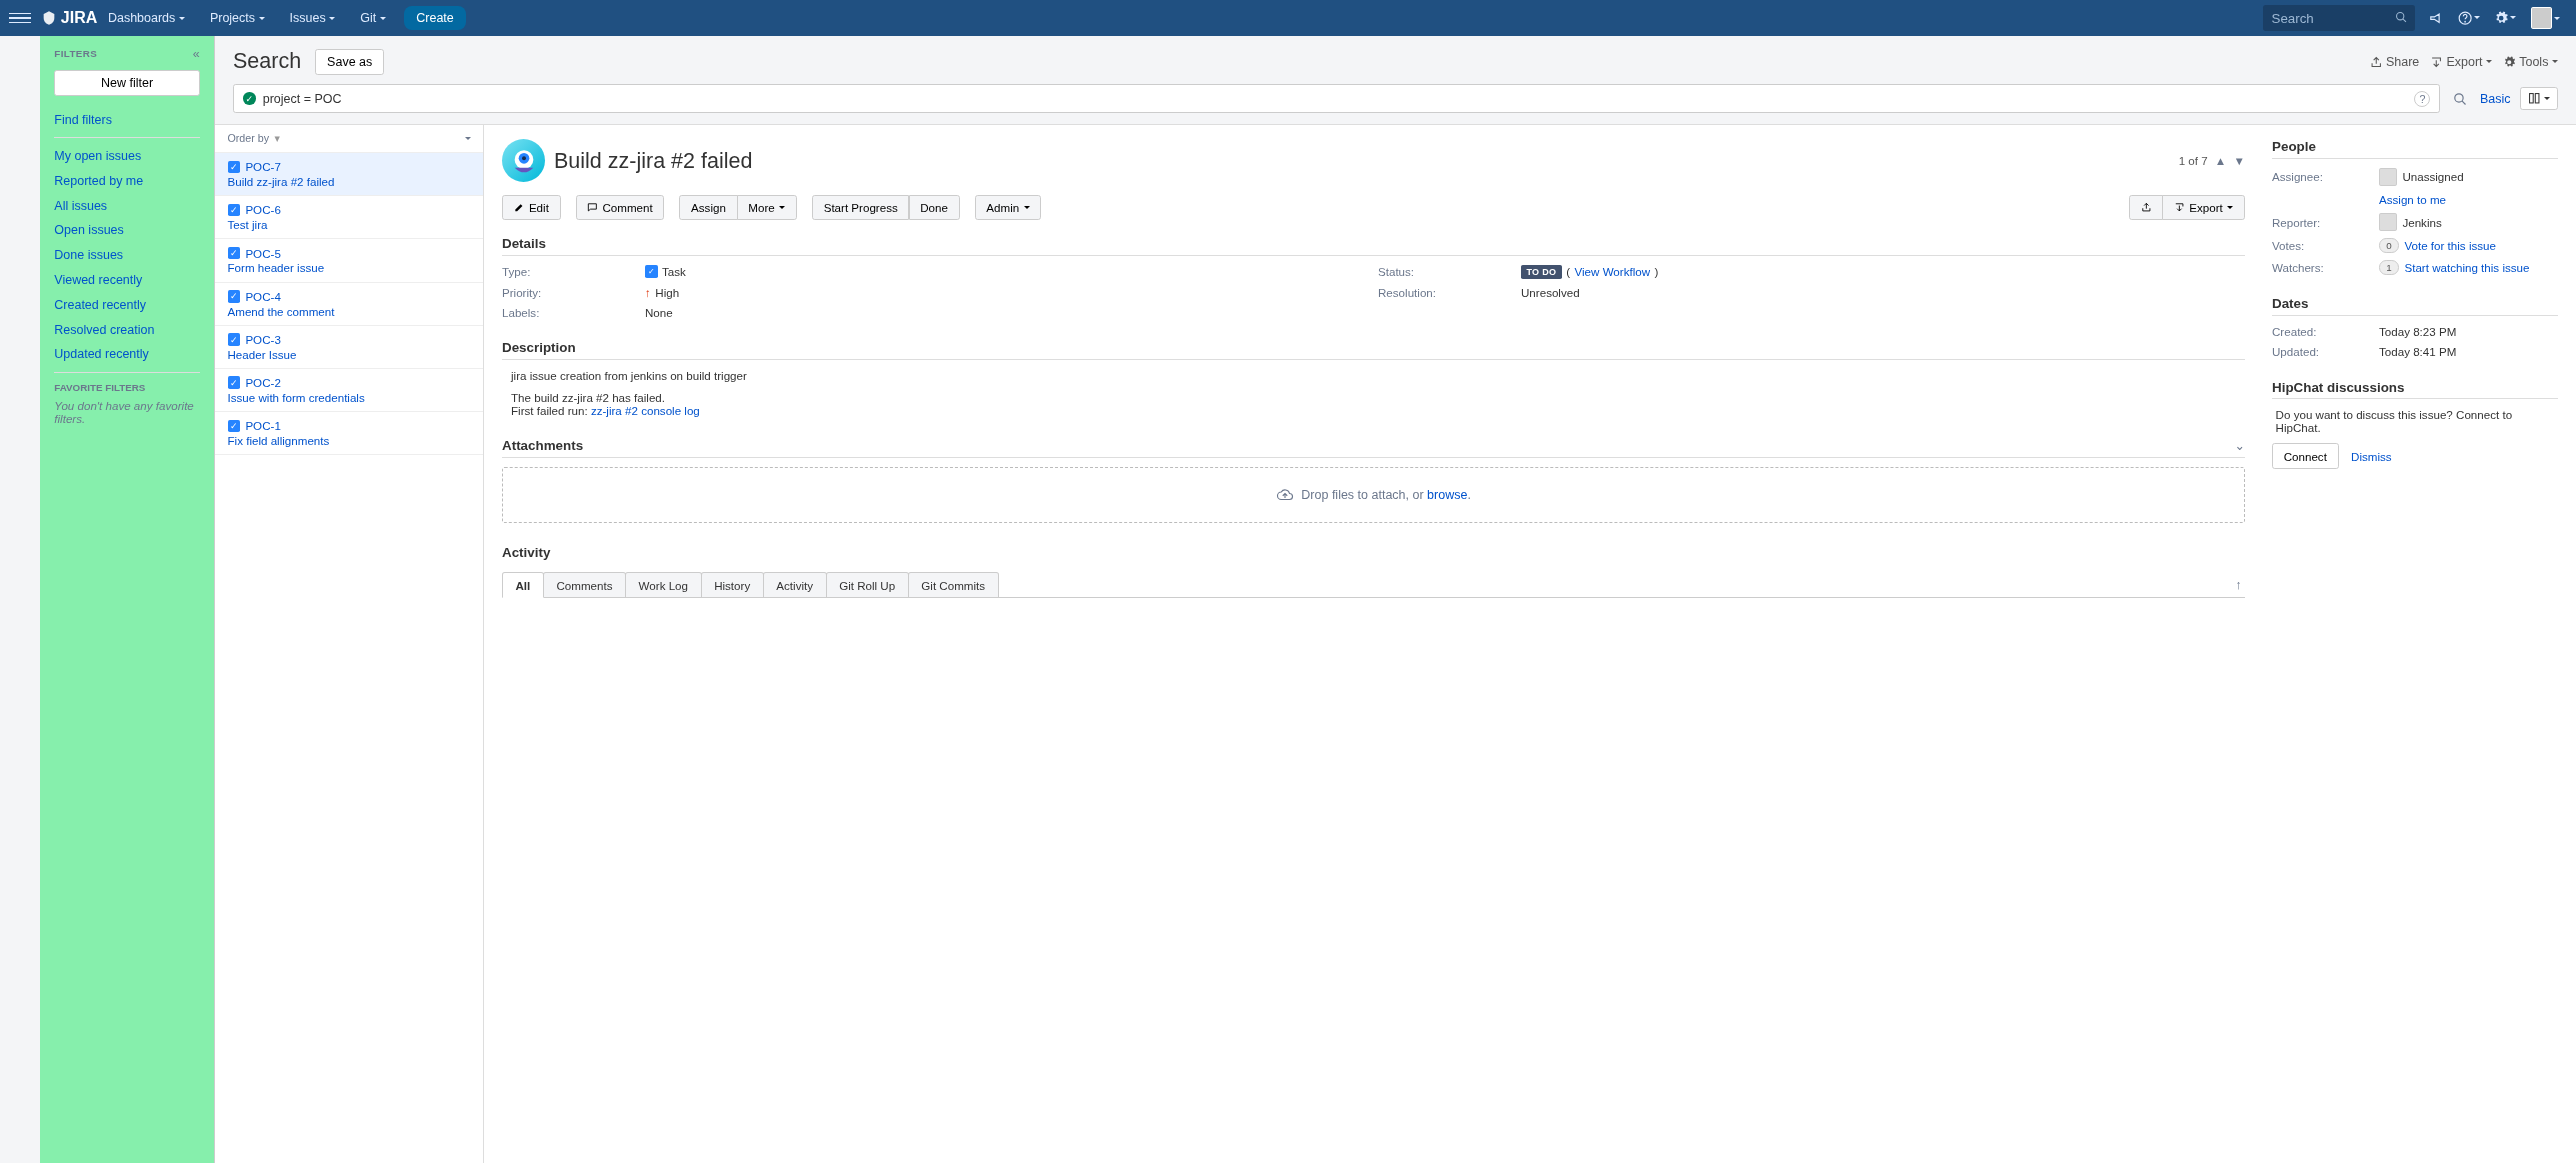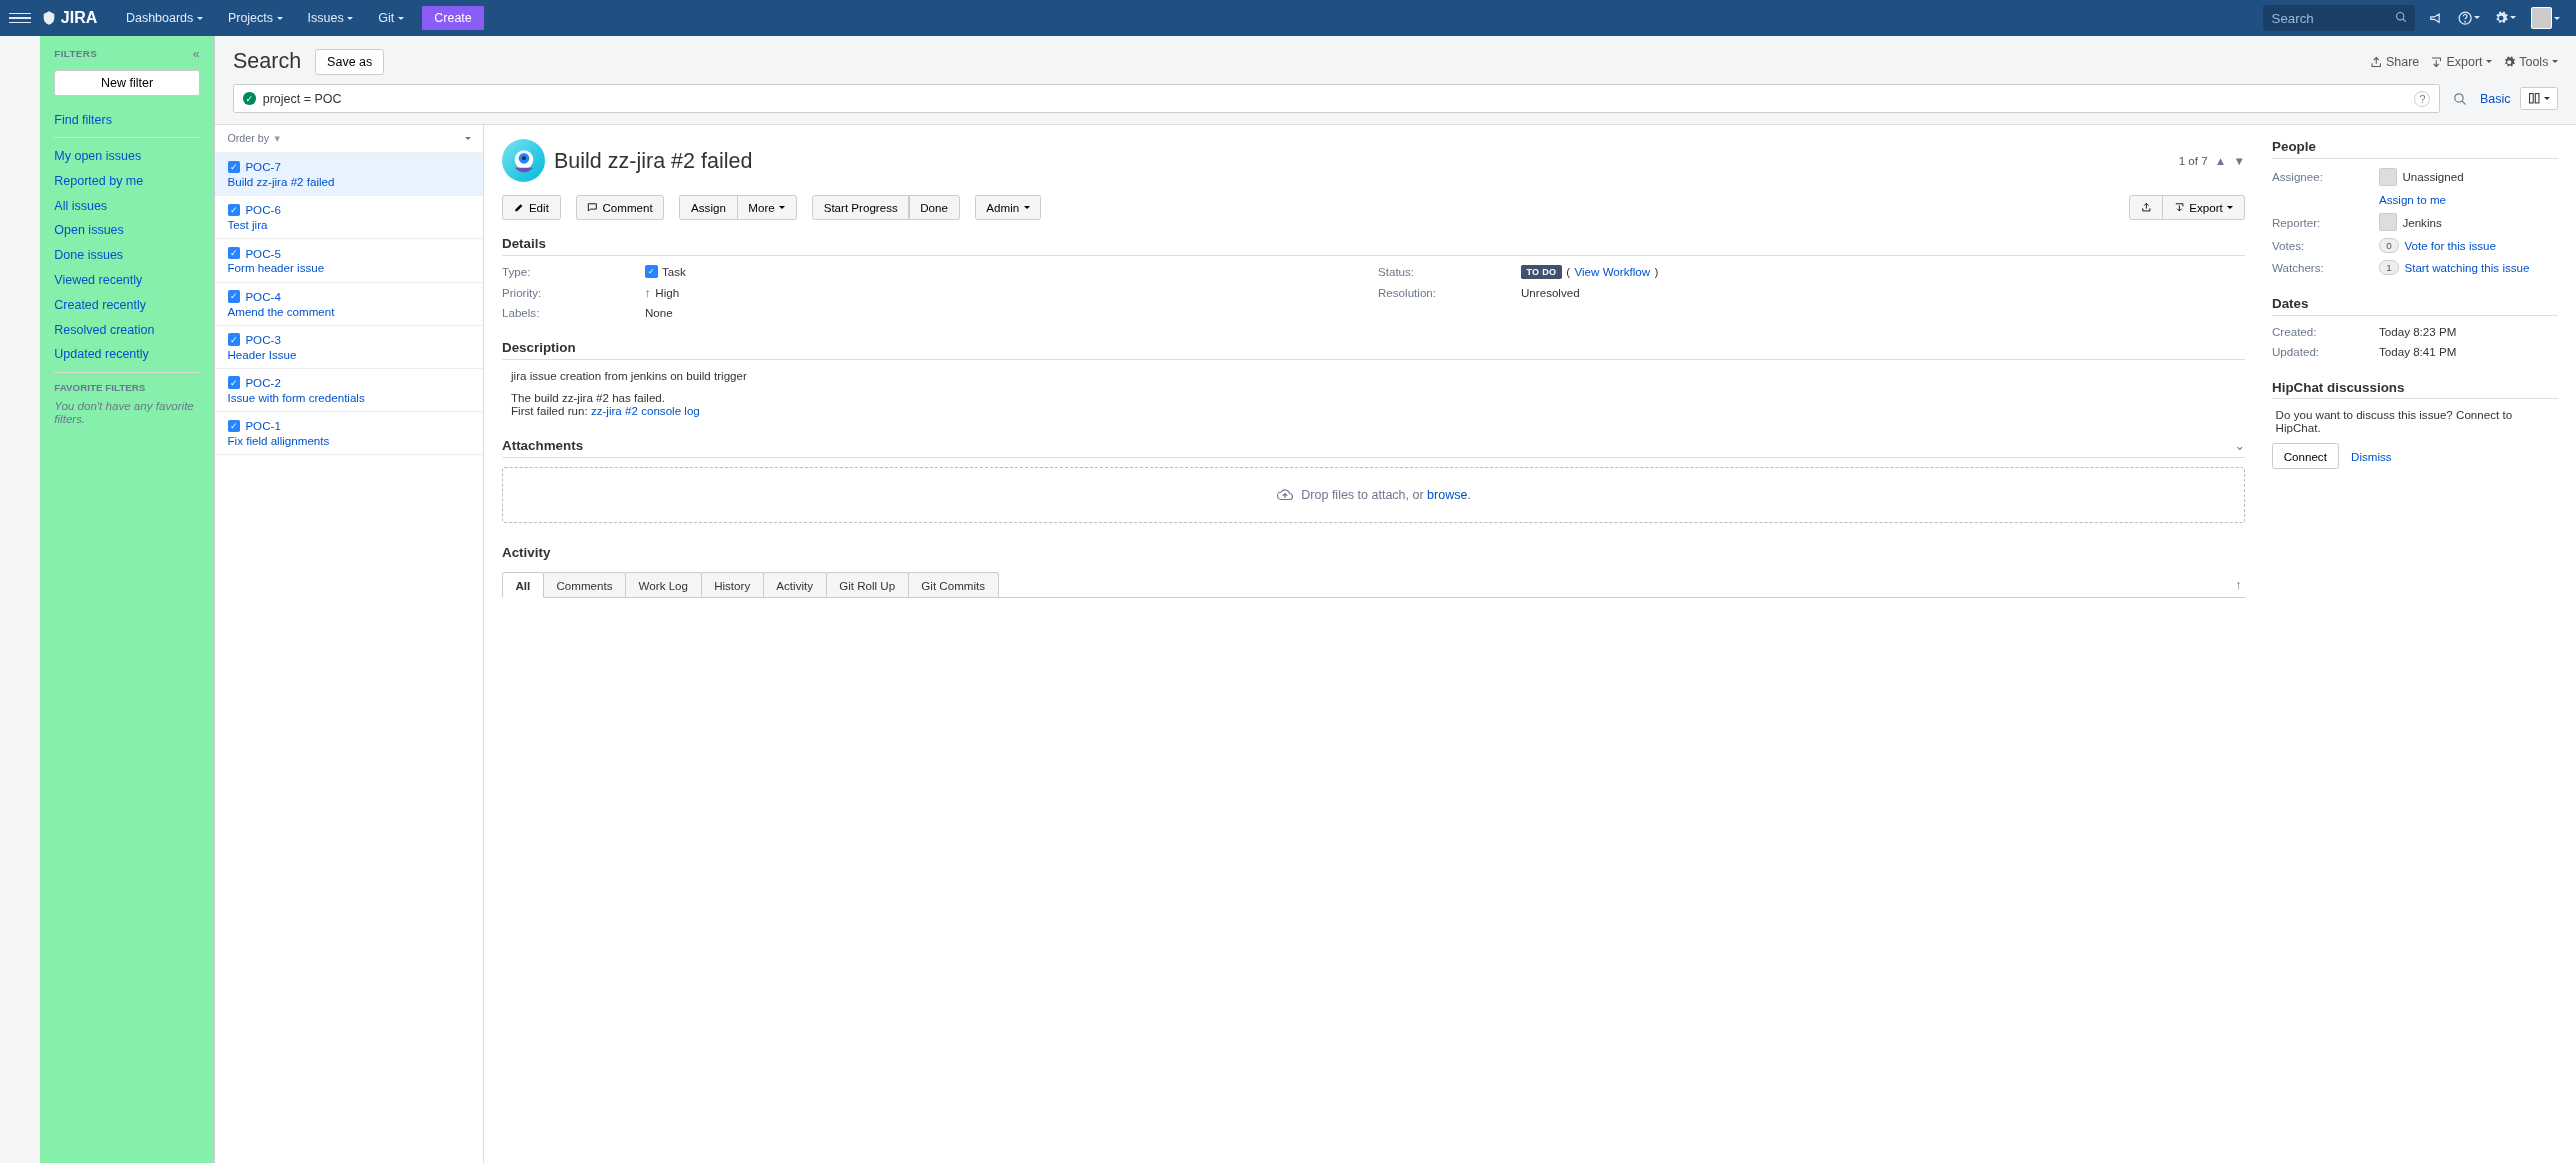--- a/index.html
+++ b/index.html
@@ -3,26 +3,26 @@
 <meta charset="utf-8">
 <style>
 * { box-sizing: border-box; margin: 0; padding: 0; }
 body { font-family: -apple-system, BlinkMacSystemFont, "Segoe UI", Arial, sans-serif; font-size: 12.5px; color: #333; background: #f4f5f7; }
 a { color: #0052cc; text-decoration: none; cursor: pointer; }
 
 
 .topnav { background: #205081; height: 36px; display: flex; align-items: center; padding: 0 9px; color: #fff; }
 .hamburger { width: 21.5px; height: 21.5px; display: flex; flex-direction: column; justify-content: center; gap: 2.7px; cursor: pointer; margin-right: 10.7px; }
 .hamburger span { height: 1.8px; background: #deebff; }
-.logo { display: flex; align-items: center; font-weight: bold; font-size: 16px; margin-right: 18px; color: #fff; }
+.logo { display: flex; align-items: center; font-weight: bold; font-size: 16px; color: #fff; }
 .logo svg { margin-right: 3.6px; }
 .nav-menu { display: flex; gap: 3.6px; }
 .nav-item { padding: 5.4px 10.7px; color: #deebff; cursor: pointer; display: flex; align-items: center; gap: 3.6px; border-radius: 2.7px; }
 .caret { width: 0; height: 0; border-left: 3.6px solid transparent; border-right: 3.6px solid transparent; border-top: 3.6px solid currentColor; display: inline-block; }
-.create-btn { background: #8b5cf6; color: #fff; padding: 5.4px 12.5px; border-radius: 1px; cursor: pointer; margin-left: 7.2px; border: none; font-size: 12.5px; }
+.create-btn { background: #0369a1; color: #fff; padding: 5.4px 12.5px; border-radius: 8px; cursor: pointer; margin-left: 7.2px; border: none; font-size: 12.5px; }
 .nav-spacer { flex: 1; }
 .search-box { background: #1a3f66; border: none; padding: 5.4px 27px 5.4px 9px; width: 152px; color: #fff; border-radius: 2.7px; }
 .search-box::placeholder { color: #9db8d4; }
 .search-wrap { position: relative; margin-right: 7.2px; }
 .search-wrap .sicon { position: absolute; right: 7.2px; top: 5.4px; color: #9db8d4; }
 .nav-icon { padding: 5.4px 7.2px; color: #deebff; cursor: pointer; display: flex; align-items: center; gap: 1.8px; }
 .avatar-small { width: 21.5px; height: 21.5px; background: #ccc; border: 0.9px solid #fff; border-radius: 1.8px; }
 
 
 .main { display: flex; height: calc(100vh - 36px); }

